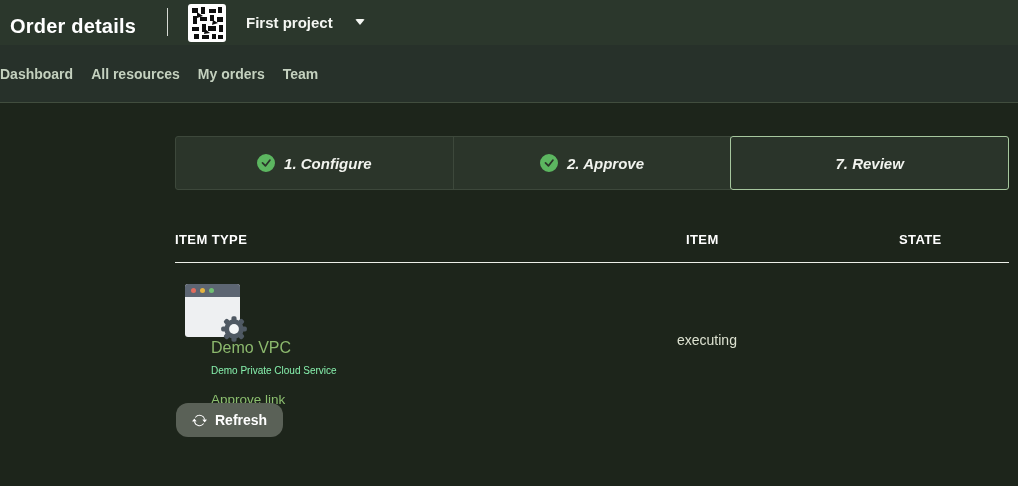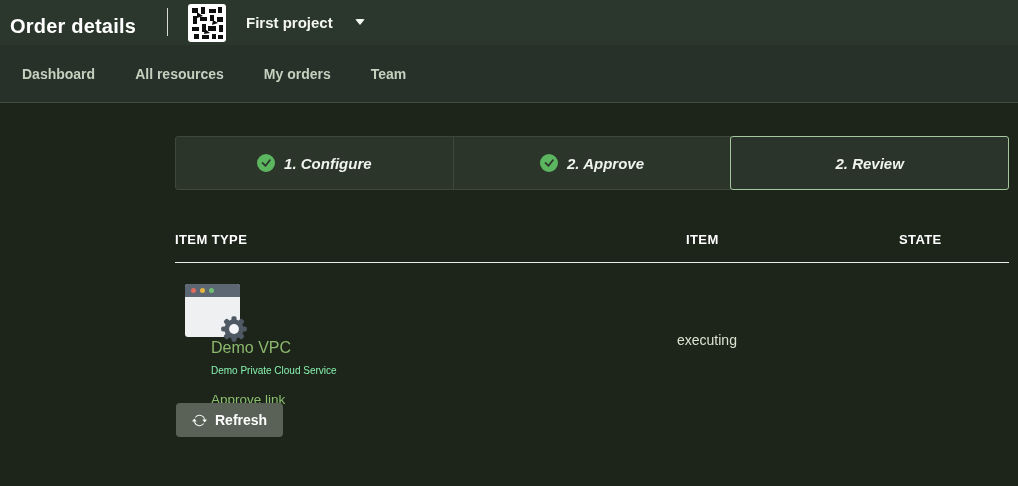--- a/index.html
+++ b/index.html
@@ -33,21 +33,21 @@
   .caret-down {
     width:0; height:0; margin-left:2px;
     border-left:5px solid transparent; border-right:5px solid transparent;
     border-top:6px solid #f4f6f2; border-radius:2px;
   }
 
   
   .navbar {
     position:absolute; left:0; top:45px; width:1018px; height:58px;
     background:#27312a; border-bottom:1px solid #414d3e;
-    display:flex; align-items:center; gap:40px; padding-left:22px;
+    display:flex; align-items:center; gap:18px; 
   }
   .nav-link {
     font-size:14px; font-weight:600; color:#c4d1bf; text-decoration:none;
     cursor:pointer;
   }
 
   
   .content { position:absolute; left:175px; top:136px; width:834px; }
 
   
@@ -95,21 +95,21 @@
   .dot { width:5px; height:5px; border-radius:50%; }
   .dot-red { background:#e06c5e; }
   .dot-amber { background:#e3b341; }
   .dot-green { background:#6fbf73; }
   .gear-icon { position:absolute; right:-8px; bottom:-6px; width:28px; height:28px; }
 
   
   .refresh-btn {
     position:absolute; left:176px; top:403px; height:34px;
     display:flex; align-items:center; gap:8px; padding:0 16px;
-    background:#5a6157; border:none; border-radius:4px; cursor:pointer;
+    background:#5a6157; border:none; border-radius:12px; cursor:pointer;
     color:#ffffff; font-family:"Liberation Sans", sans-serif;
     font-size:14px; font-weight:bold;
   }
   .refresh-icon { width:15px; height:15px; }
 </style>
 </head>
 <body>
 
 <div class="app">
 
@@ -162,21 +162,21 @@
         </svg>
         <span class="step-label">1. Configure</span>
       </div>
       <div class="step">
         <svg class="check-icon" viewBox="0 0 16 16" fill="#5cb660">
           <path d="M16 8A8 8 0 1 1 0 8a8 8 0 0 1 16 0zm-3.97-3.03a.75.75 0 0 0-1.08.022L7.477 9.417 5.384 7.323a.75.75 0 0 0-1.06 1.06L6.97 11.03a.75.75 0 0 0 1.079-.02l3.992-4.99a.75.75 0 0 0-.01-1.05z"></path>
         </svg>
         <span class="step-label">2. Approve</span>
       </div>
       <div class="step active">
-        <span class="step-label">2. Review</span>
+        <span class="step-label">7. Review</span>
       </div>
     </div>
 
     <div class="order-table">
       <div class="thead">
         <div class="th">ITEM TYPE</div>
         <div class="th th-item">ITEM</div>
         <div class="th th-state">STATE</div>
       </div>
 

